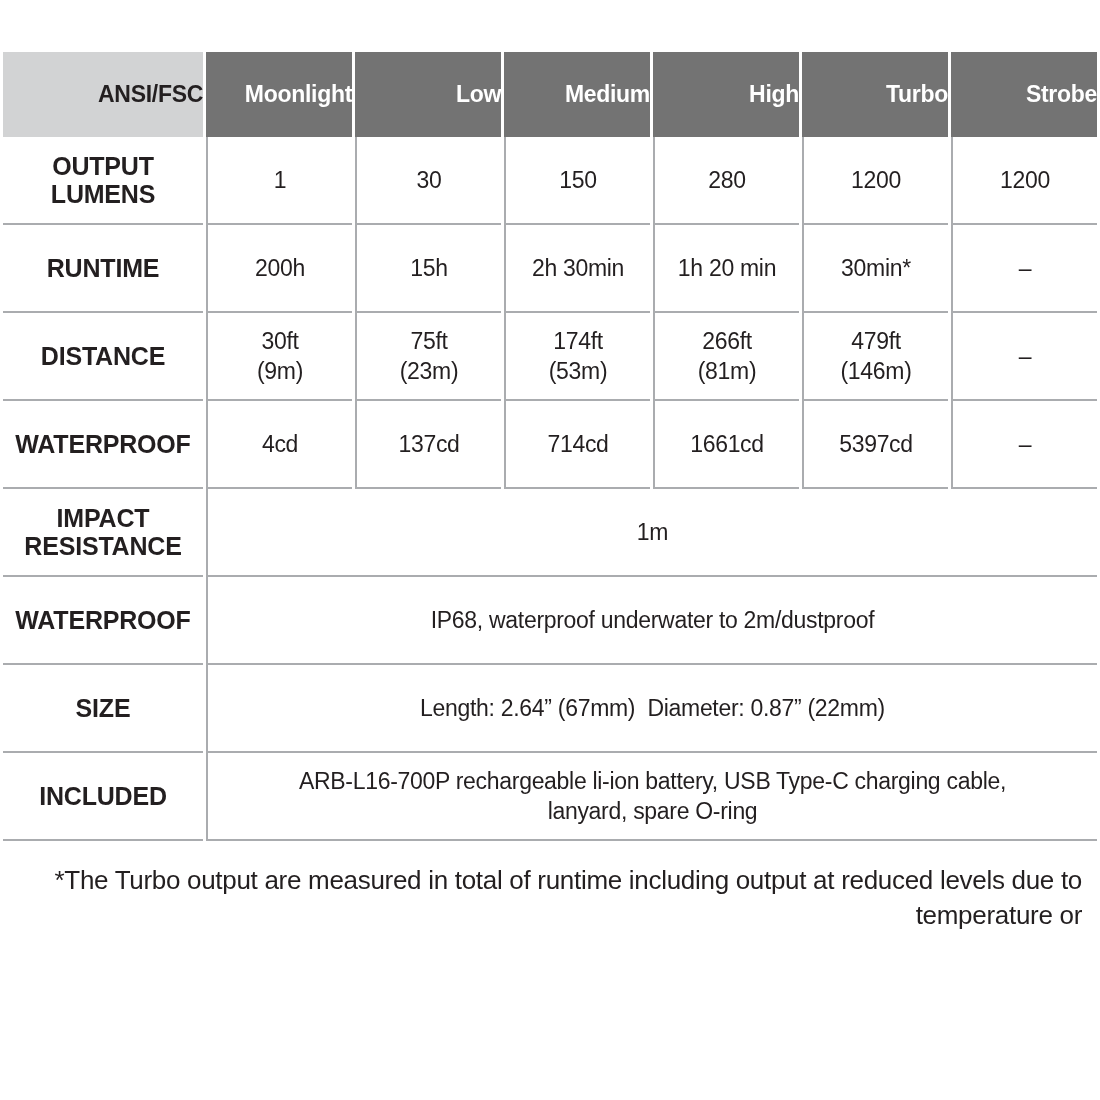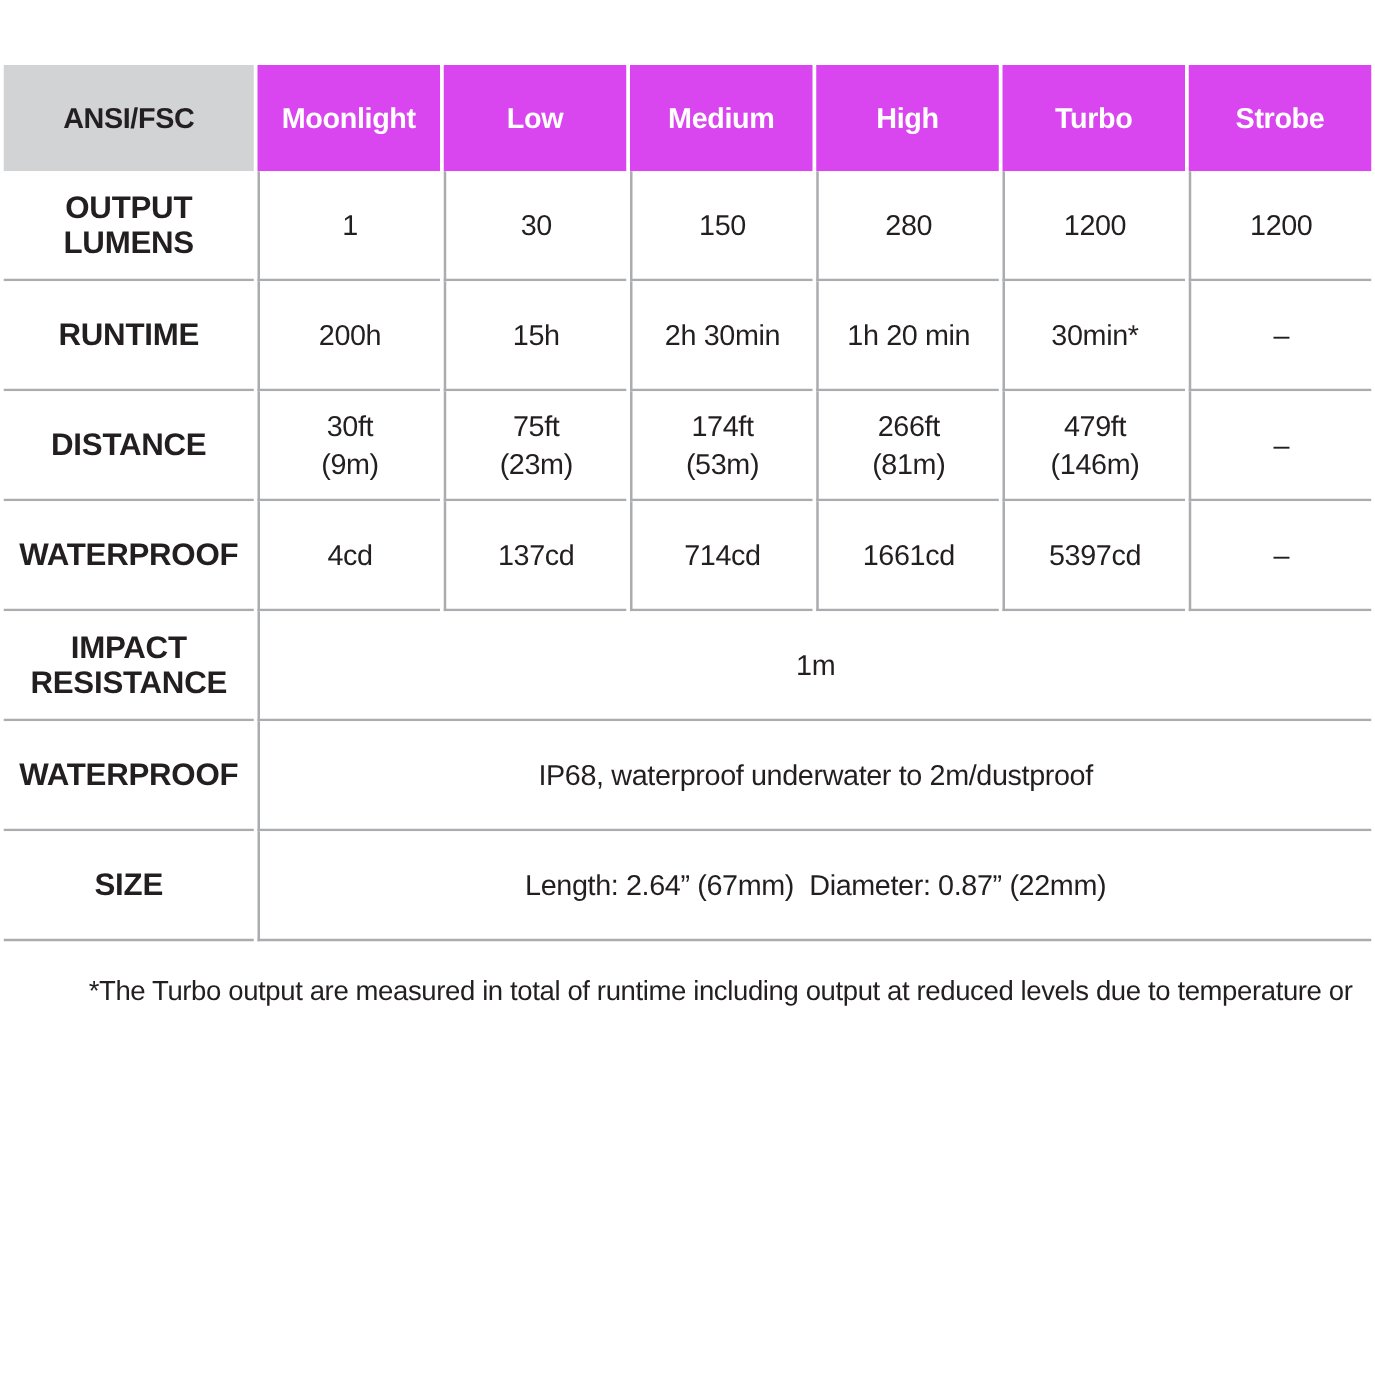--- a/index.html
+++ b/index.html
@@ -26,30 +26,30 @@
     letter-spacing: -0.3px;
   }
   col.label-col   { width: 200px; }
   col.value-col   { width: 146px; }
 
   
   thead th {
     height: 85px;
     font-size: 23px;
     font-weight: bold;
-    text-align: center;
+    text-align: right;
     vertical-align: middle;
     padding: 0;
   }
   thead th.corner {
     background: #d2d3d4;
     color: #231f20;
   }
   thead th.mode {
-    background: #d946ef;
+    background: #737373;
     color: #ffffff;
   }
 
   
   tbody th, tbody td {
     padding: 0;
     text-align: center;
     vertical-align: middle;
     border-bottom: 2px solid #aaacaf;
     background: #ffffff;
@@ -70,21 +70,21 @@
     border-left: 2px solid #aaacaf;
     white-space: pre-line;
     line-height: 30px;
   }
 
   
   .footnote {
     margin-top: 22px;
     padding: 0 18px 0 18px;
     text-align: right;
-    font-size: 22px;
+    font-size: 26px;
     line-height: 35px;
     letter-spacing: -0.3px;
     color: #231f20;
     margin-left: 20px;
   }
 </style>
 </head>
 <body>
 
 <div class="page">
@@ -169,20 +169,25 @@
         <th class="row-label">WATERPROOF</th>
         <td class="merged-cell" colspan="6">IP68, waterproof underwater to 2m/dustproof</td>
       </tr>
 
       <tr>
         <th class="row-label">SIZE</th>
         <td class="merged-cell" colspan="6">Length: 2.64” (67mm)&nbsp; Diameter: 0.87” (22mm)</td>
       </tr>
 
 
+      <tr>
+        <th class="row-label">INCLUDED</th>
+        <td class="merged-cell" colspan="6">ARB-L16-700P rechargeable li-ion battery, USB Type-C charging cable,
+lanyard, spare O-ring</td>
+      </tr>
     </tbody>
   </table>
 
   <div class="footnote">
     <div>*The Turbo output are measured in total of runtime including output at reduced levels due to temperature or</div>
   </div>
 
 </div>
 
 </body></html>

